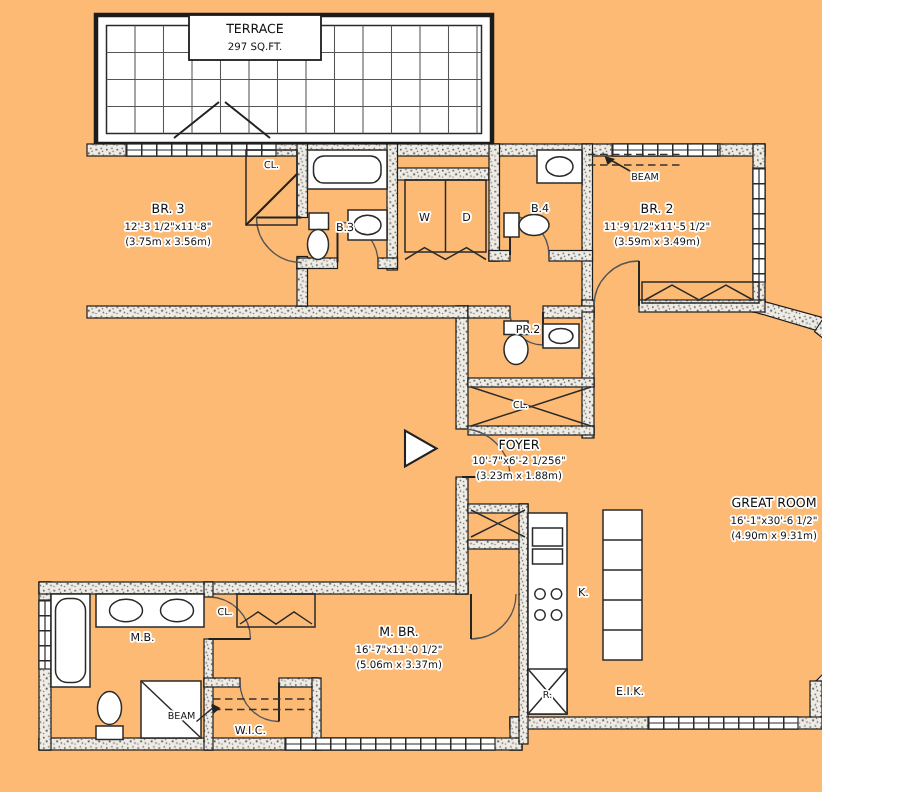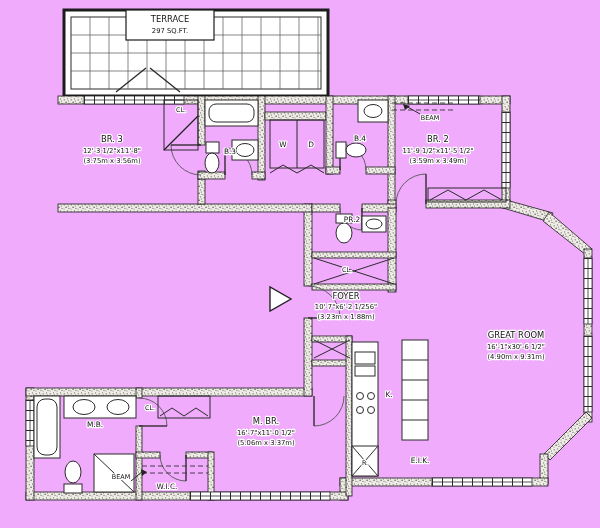--- a/index.html
+++ b/index.html
@@ -1,16 +1,16 @@
 <!DOCTYPE html>
 <html><head>
 <meta charset="utf-8">
 <style>
   html,body{margin:0;padding:0;background:#fff;}
-  .stage{width:600px;height:528px;background:#f0abfc;position:relative;overflow:hidden;}
+  .stage{width:548px;height:528px;background:#fdba74;position:relative;overflow:hidden;}
   svg{display:block}
   .wall{stroke:#1c1c1c;stroke-width:0.8}
   .thin{fill:none;stroke:#2a2a2a;stroke-width:1}
   .fix{fill:#fff;stroke:#2a2a2a;stroke-width:1}
   .arc{fill:none;stroke:#555;stroke-width:0.9}
   .leaf{stroke:#222;stroke-width:1.3}
   .zig{fill:none;stroke:#2a2a2a;stroke-width:1}
   .dash{fill:none;stroke:#333;stroke-width:0.9;stroke-dasharray:5 3}
   .grid{fill:none;stroke:#555;stroke-width:0.7}
   .gband{fill:#fff;stroke:#2a2a2a;stroke-width:0.8}

